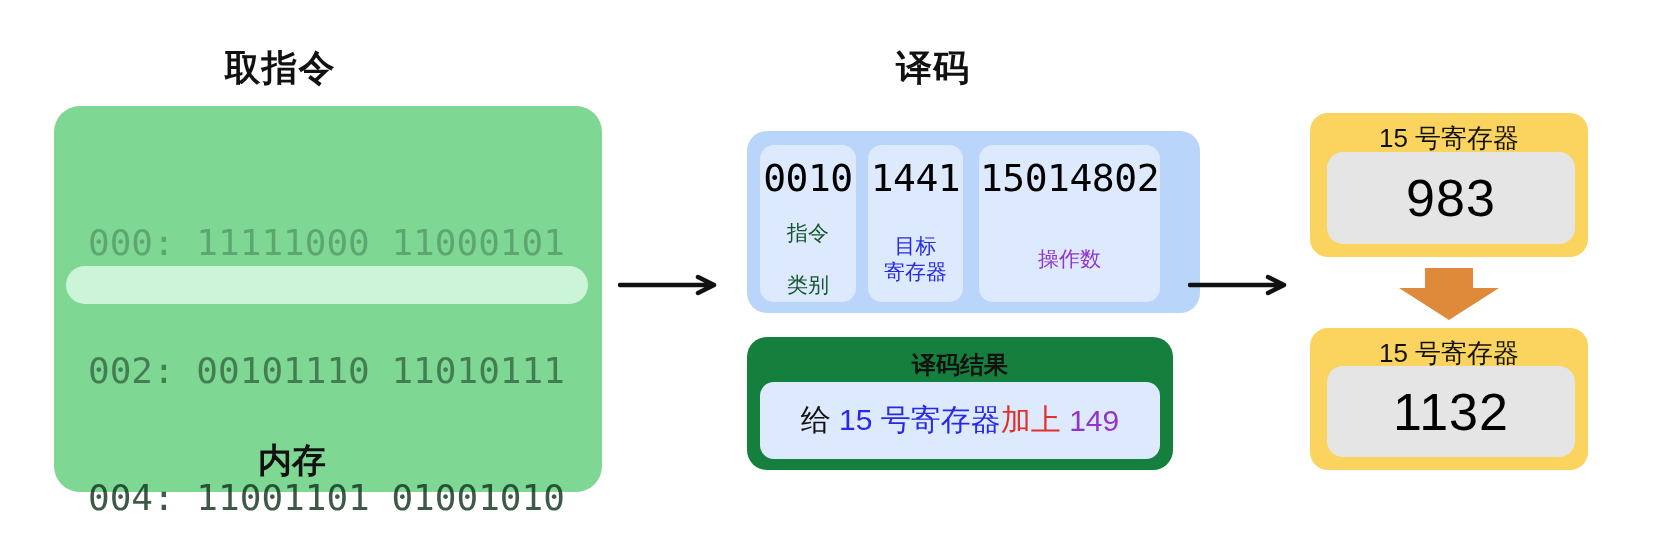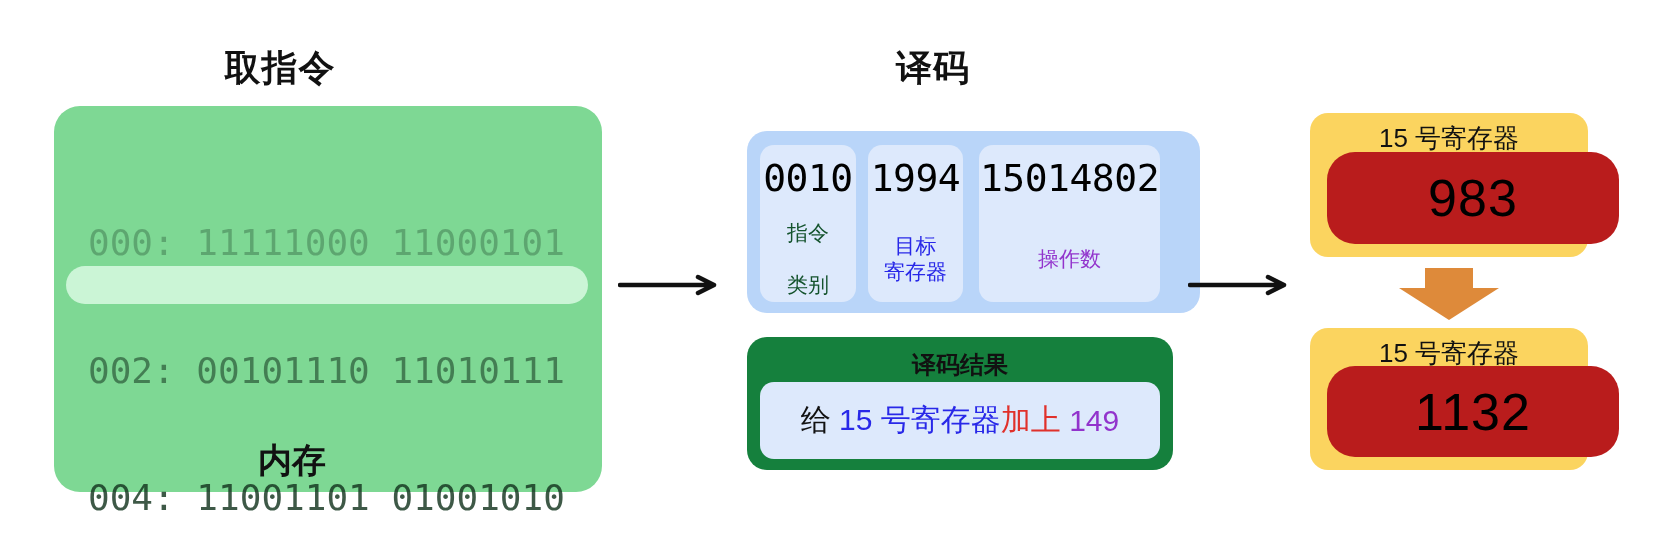--- a/index.html
+++ b/index.html
@@ -85,22 +85,22 @@
   .reg-card{
     position:absolute;left:1310px;width:278px;background:#fbd45f;border-radius:18px;
   }
   .reg-card.before{top:113px;height:144px;}
   .reg-card.after{top:328px;height:142px;}
   .reg-header{
     position:absolute;left:0;top:8px;width:100%;text-align:center;
     font-size:26px;font-weight:500;color:#111;
   }
   .reg-inner{
-    position:absolute;left:17px;top:39px;width:292px;height:92px;
-    background:#b91c1c;border-radius:28px;
+    position:absolute;left:17px;top:39px;width:248px;height:92px;
+    background:#e5e5e5;border-radius:16px;
     display:flex;align-items:center;justify-content:center;
   }
   .reg-card.after .reg-inner{top:38px;height:91px;}
   .reg-value{font-size:52px;color:#000;letter-spacing:1px;}
   
   .down-arrow{position:absolute;left:1399px;top:268px;width:100px;height:52px;}
   .down-arrow .stem{position:absolute;left:26px;top:0;width:48px;height:21px;background:#de8a3a;}
   .down-arrow .head{
     position:absolute;left:0;top:20px;width:0;height:0;
     border-left:50px solid transparent;border-right:50px solid transparent;
@@ -135,21 +135,21 @@
 
   <div class="decode-fields">
     <div class="field-card c1">
       <div class="field-bits">0010</div>
       <div class="field-label label-red">
         <div>指令</div>
         <div>类别</div>
       </div>
     </div>
     <div class="field-card c2">
-      <div class="field-bits">1994</div>
+      <div class="field-bits">1441</div>
       <div class="field-label label-blue">
         <div>目标</div>
         <div>寄存器</div>
       </div>
     </div>
     <div class="field-card c3">
       <div class="field-bits">15014802</div>
       <div class="field-label label-purple">
         <div>操作数</div>
         <div></div>

